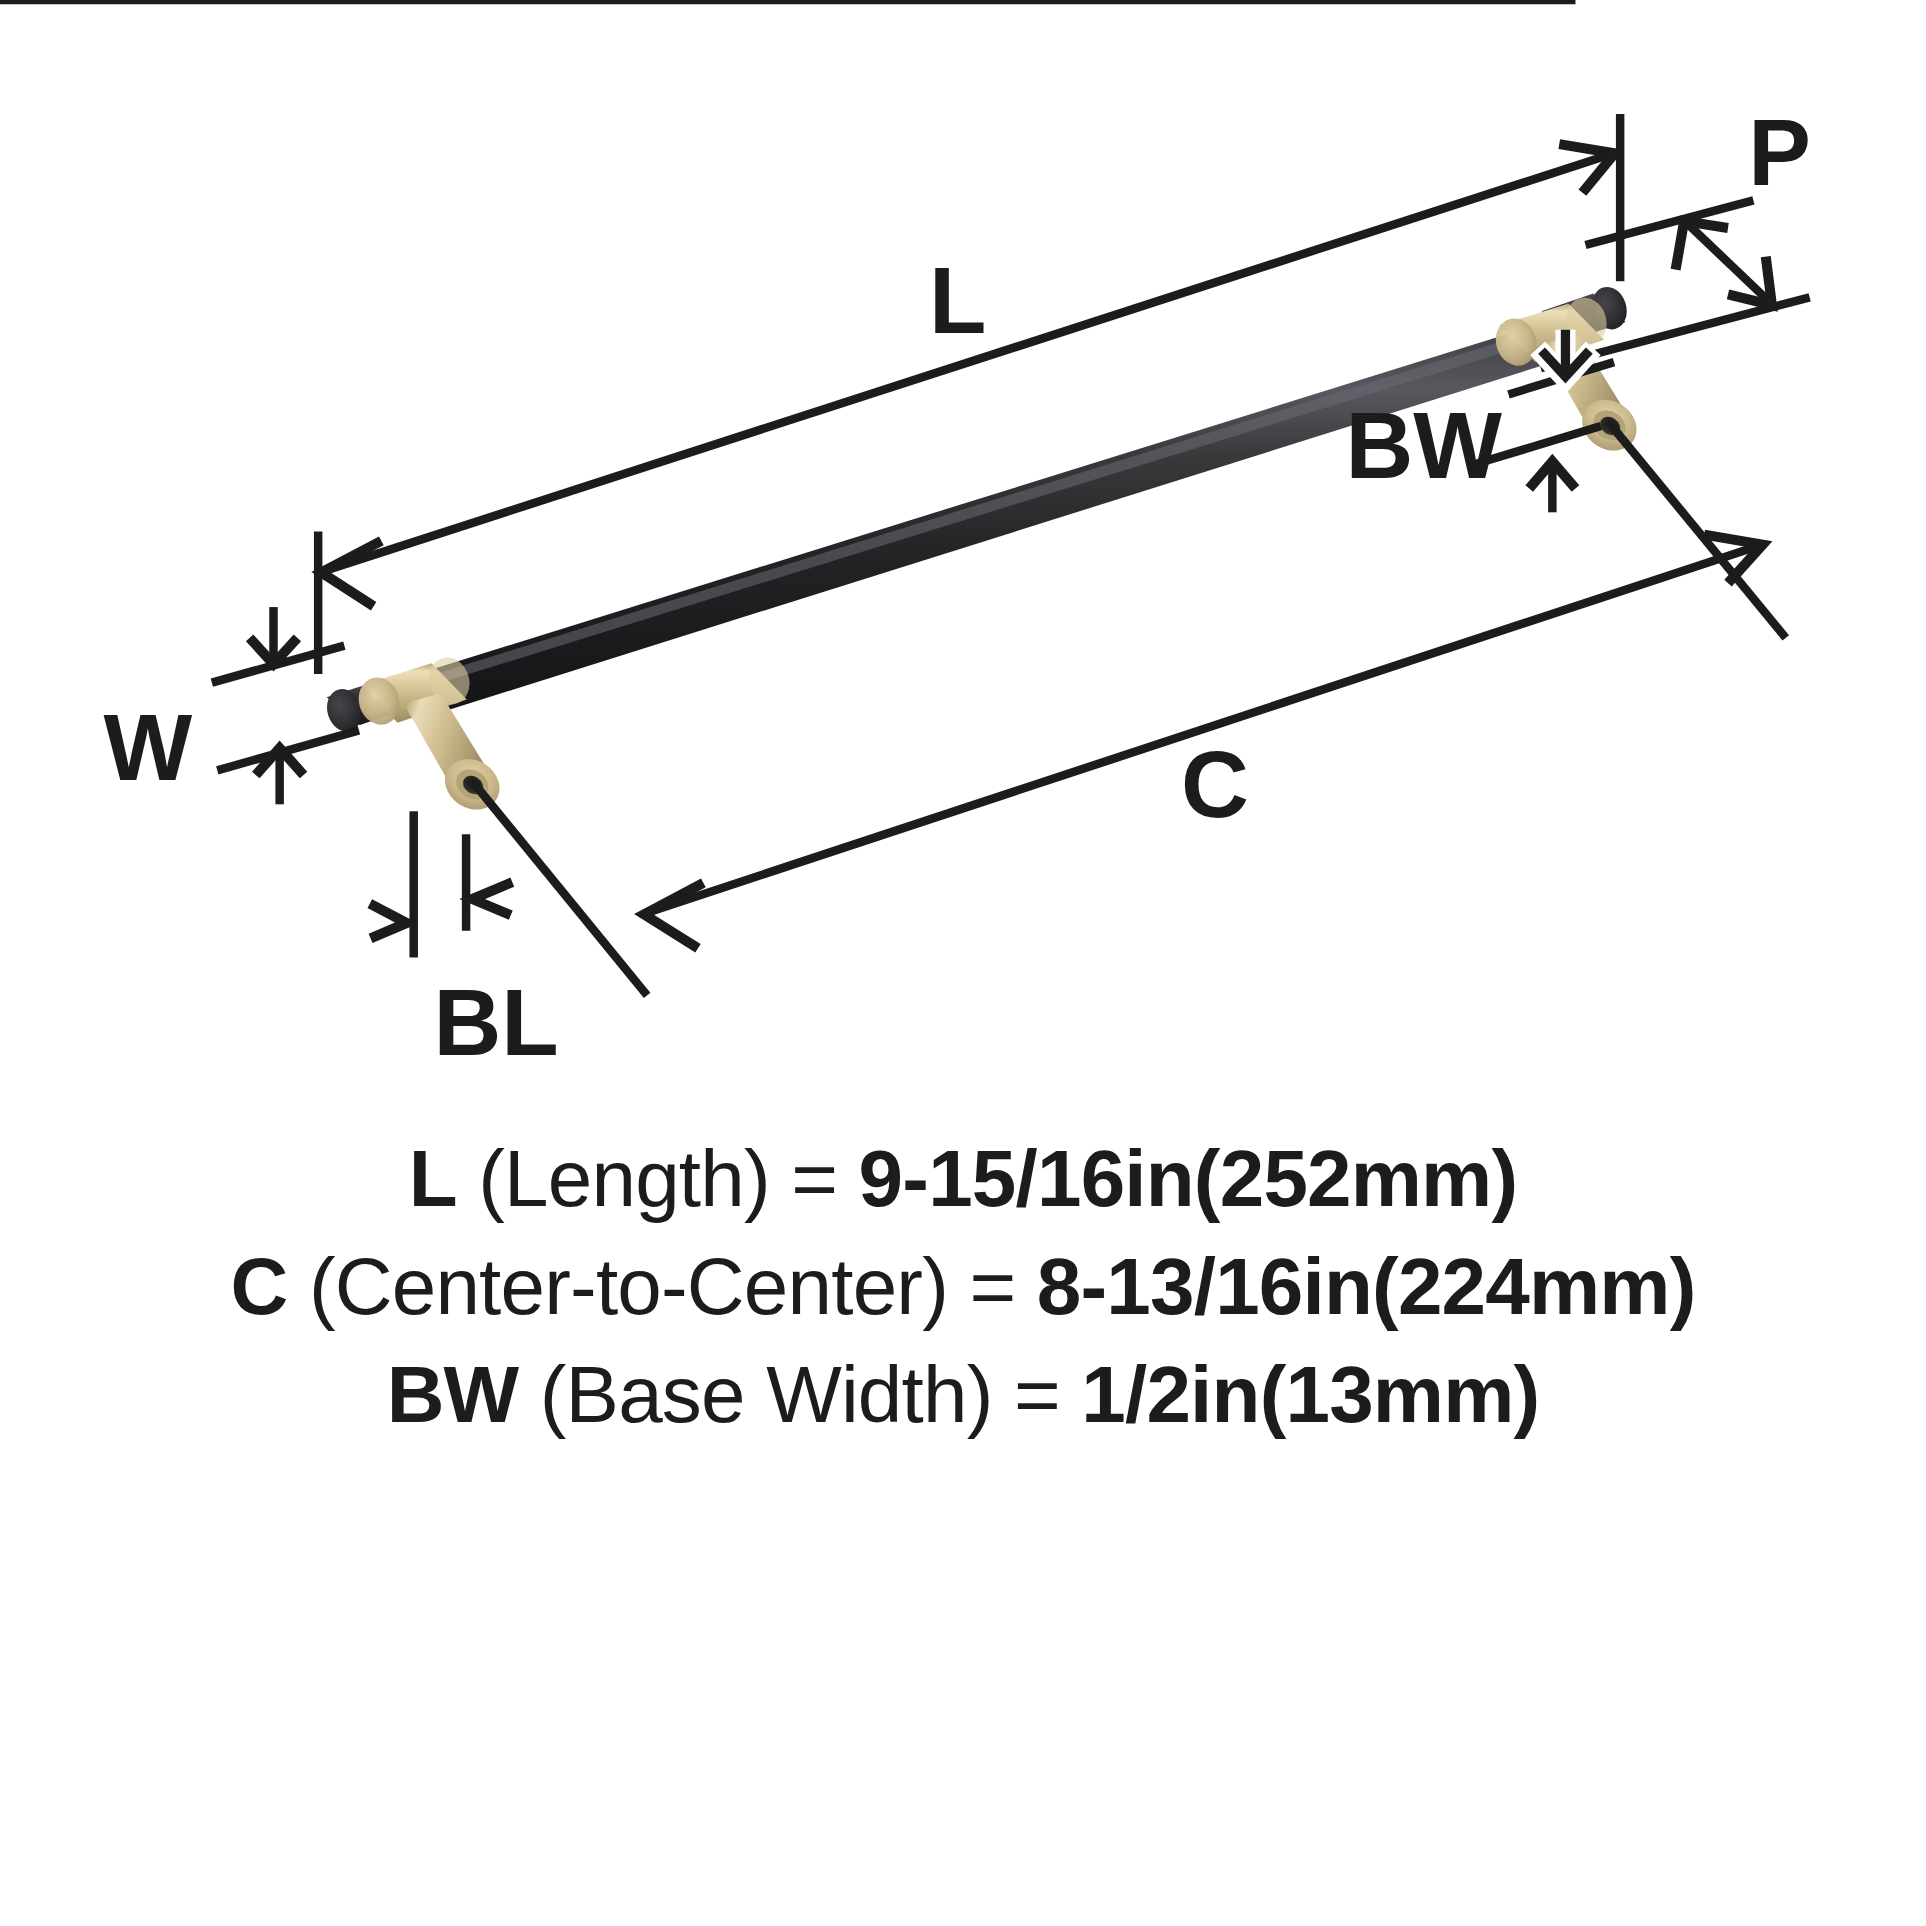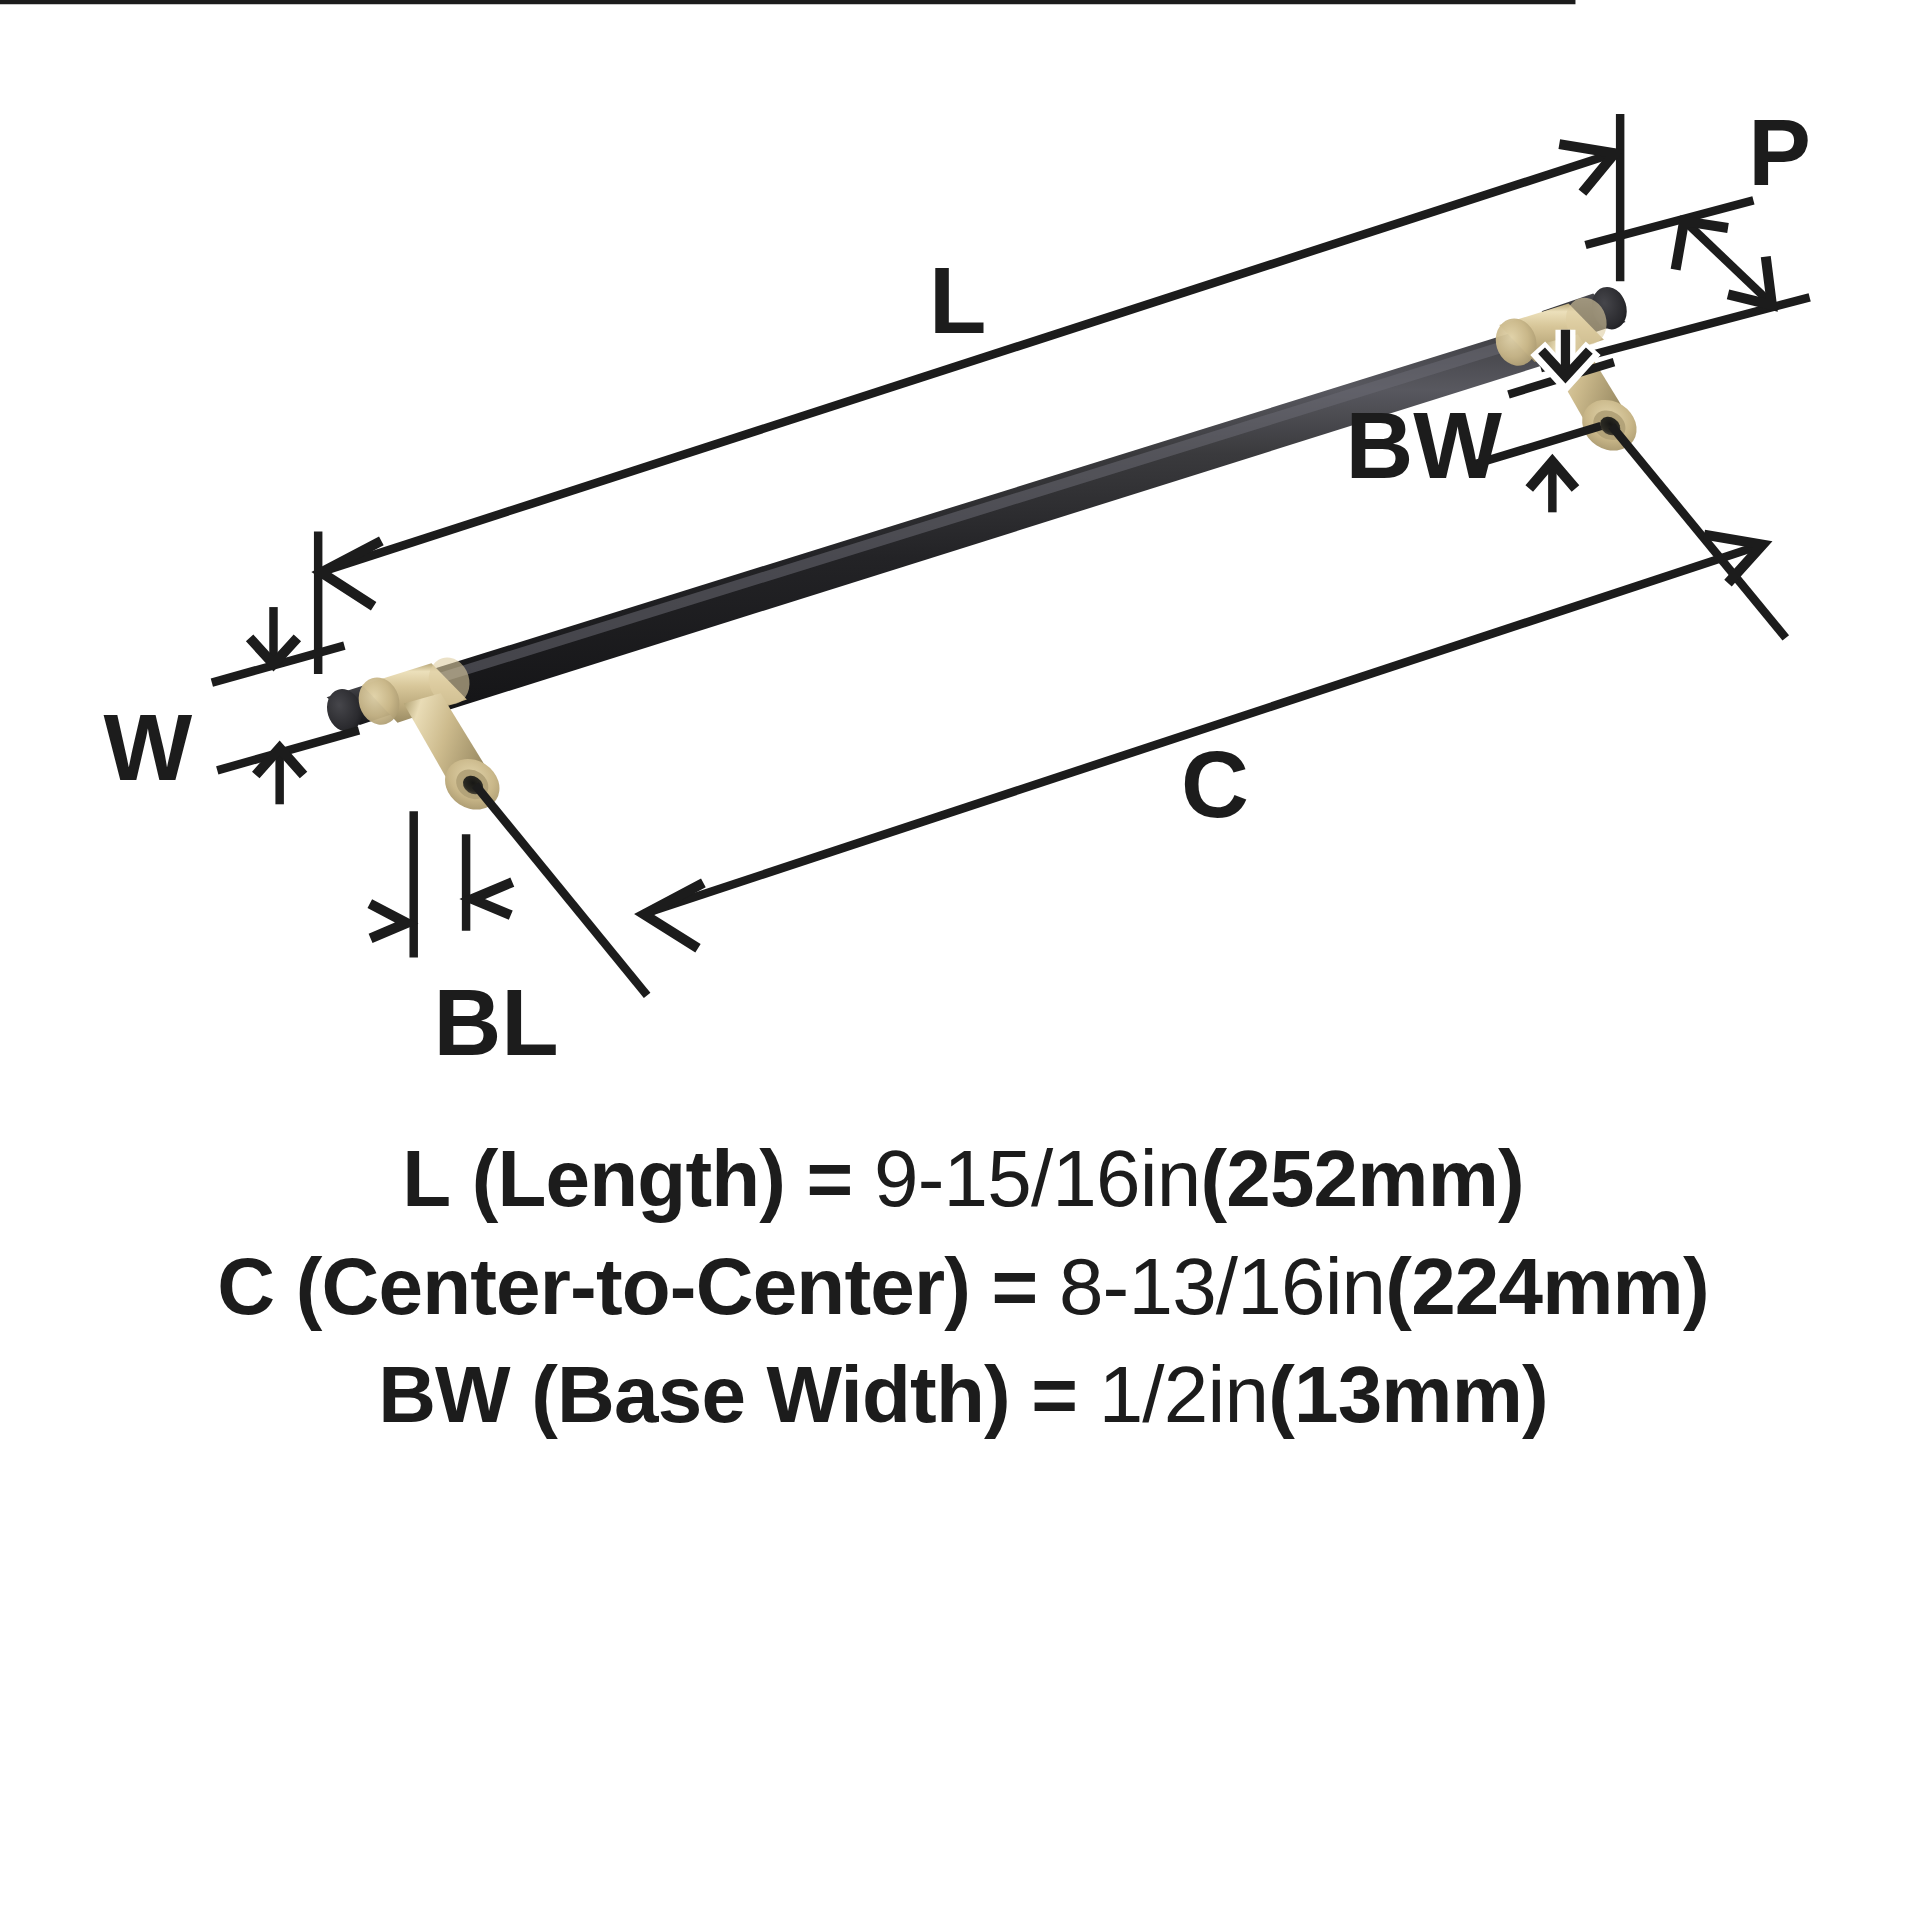--- a/index.html
+++ b/index.html
@@ -41,22 +41,22 @@
   }
   .legend-line {
     font-family: "Liberation Sans", sans-serif;
     color: #1c1c1c;
     font-size: 80px;
     line-height: 108px;
     white-space: nowrap;
     letter-spacing: -0.8px;
   }
   .legend-line .sym { font-weight: 700; }
-  .legend-line .word { font-weight: 700; text-align: right; }
-  .legend-line .val { font-weight: 400; }
+  .legend-line .word { font-weight: 400; text-align: right; }
+  .legend-line .val { font-weight: 700; }
   .legend-line .mm { font-weight: 700; }
 </style>
 </head>
 <body>
 
 <div id="page">
 
   <svg id="diagram-svg" viewBox="0 0 2500 2500">
     <defs>
 

